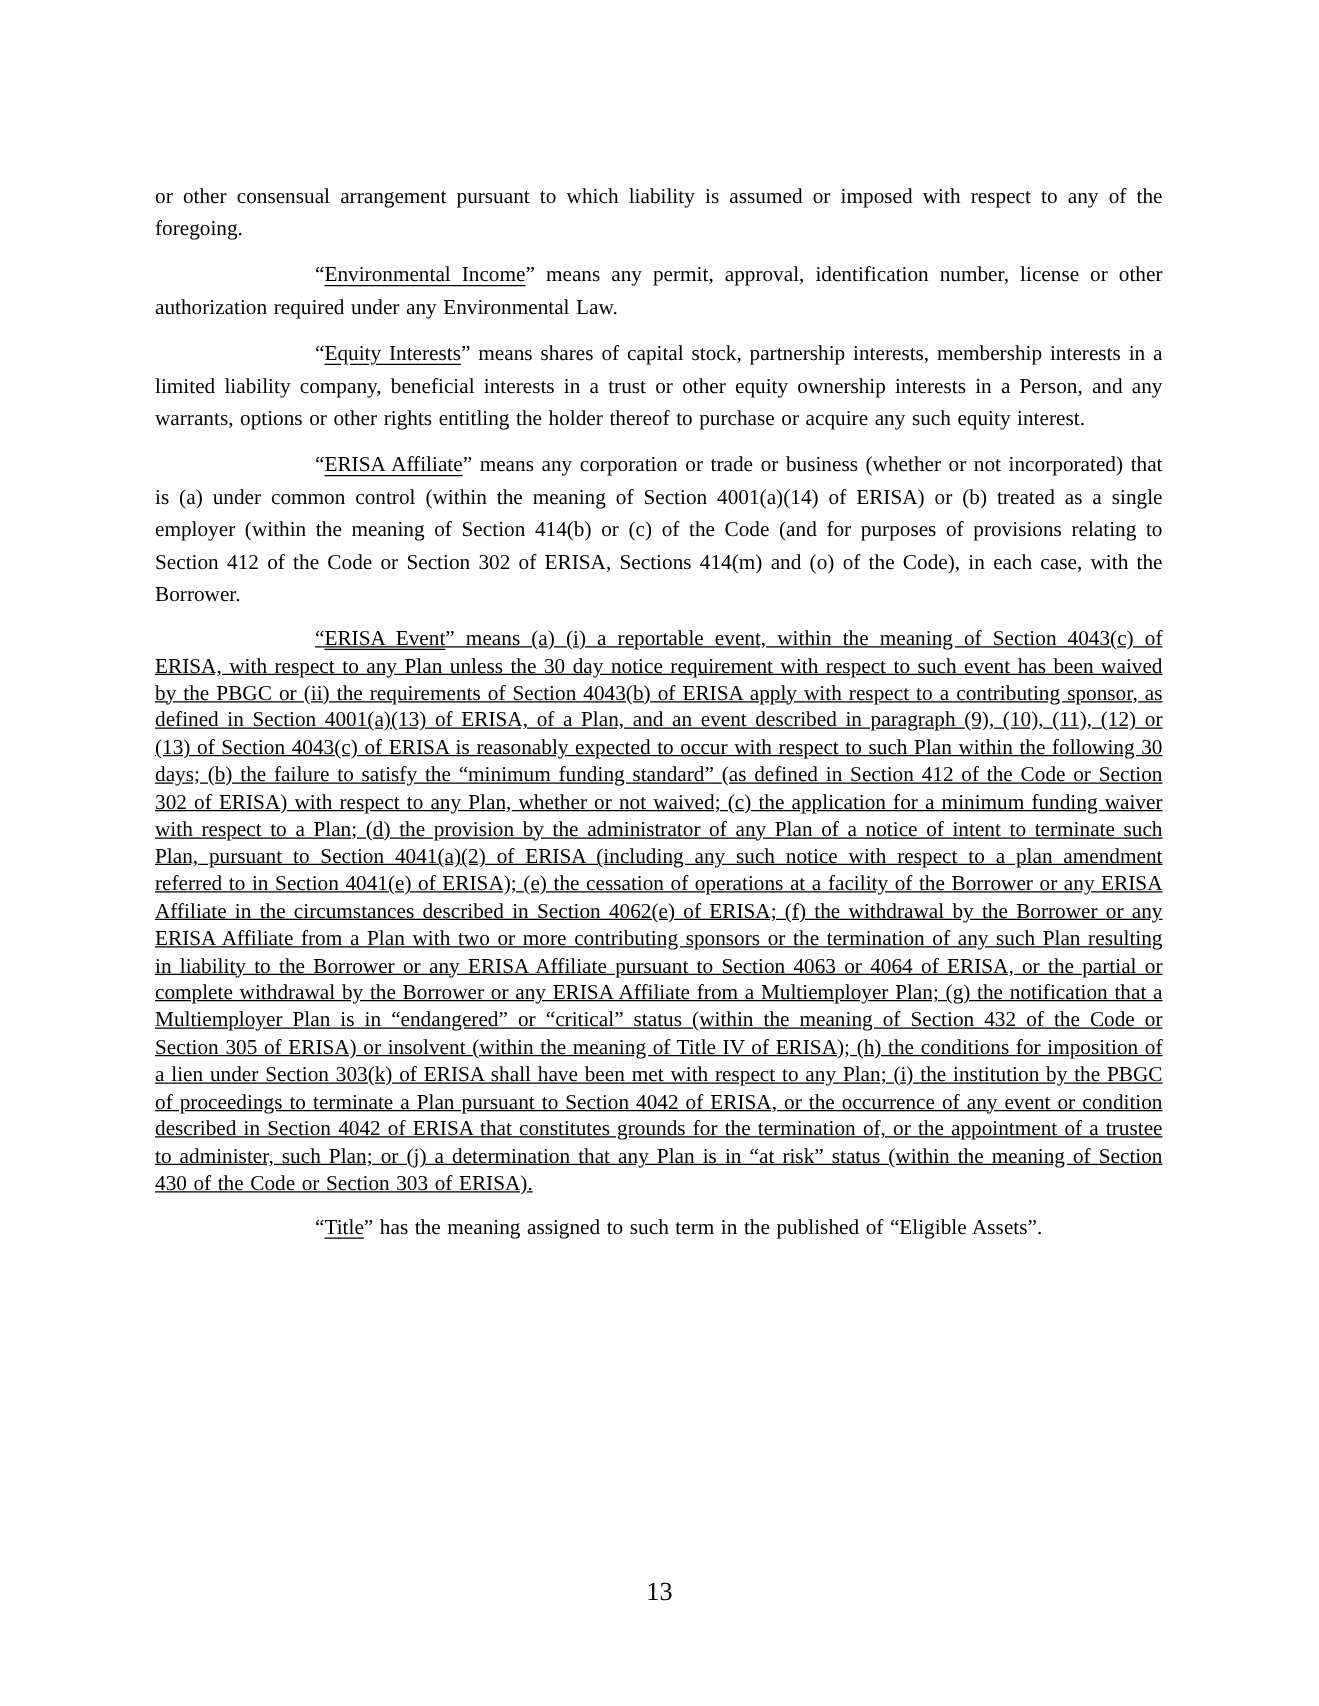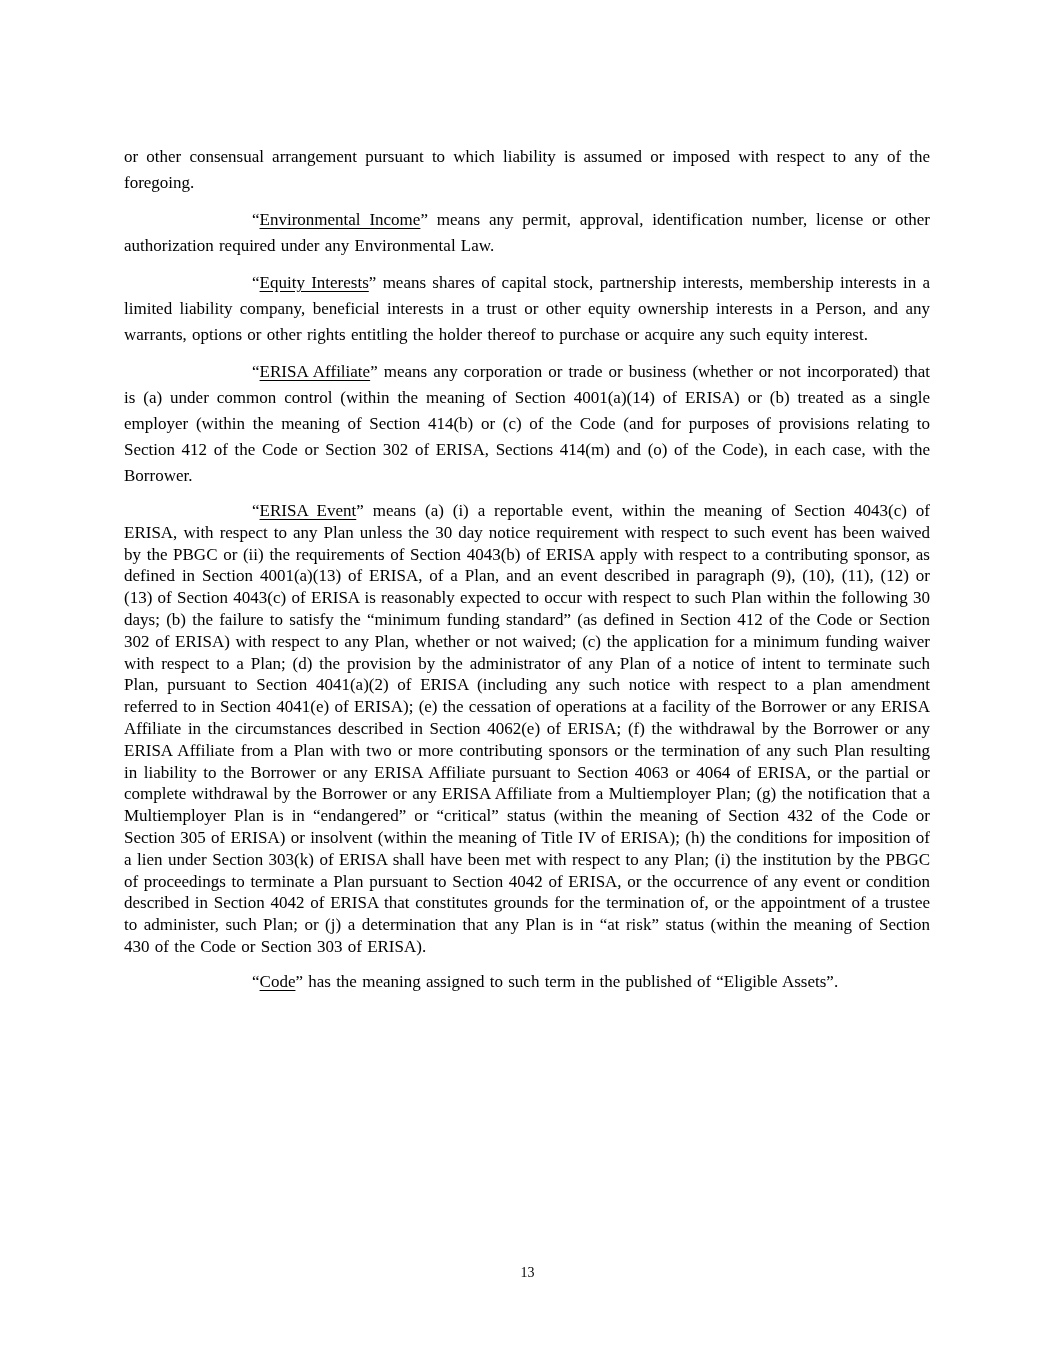--- a/index.html
+++ b/index.html
@@ -23,49 +23,49 @@
   }
   .para {
     margin: 0 0 11px 0;
     font-size: 17px;
     line-height: 26px;
     text-align: justify;
     text-indent: 128px;
     word-spacing: 1px;
   }
   .para.no-indent { text-indent: 0; }
-  .para.tight { line-height: 21.8px; }
+  .para.tight { line-height: 21.8px; text-decoration: underline; }
   .term { text-decoration: underline; text-underline-offset: 3px; }
   .pagenum {
     position: absolute;
     top: 1260px;
     left: 0;
     width: 100%;
     text-align: center;
-    font-size: 14px;
+    font-size: 21px;
     line-height: 26px;
   }
 </style>
 </head>
 <body>
 
 <div class="page">
   <div class="text-block">
 
     <p class="para no-indent"><span>or other consensual arrangement pursuant to which liability is assumed or imposed with respect to any of the foregoing.</span></p>
 
     <p class="para"><span>“</span><span class="term">Environmental Income</span><span>” means any permit, approval, identification number, license or other authorization required under any Environmental Law.</span></p>
 
     <p class="para"><span>“</span><span class="term">Equity Interests</span><span>” means shares of capital stock, partnership interests, membership interests in a limited liability company, beneficial interests in a trust or other equity ownership interests in a Person, and any warrants, options or other rights entitling the holder thereof to purchase or acquire any such equity interest.</span></p>
 
 
     <p class="para"><span>“</span><span class="term">ERISA Affiliate</span><span>” means any corporation or trade or business (whether or not incorporated) that is (a) under common control (within the meaning of Section 4001(a)(14) of ERISA) or (b) treated as a single employer (within the meaning of Section 414(b) or (c) of the Code (and for purposes of provisions relating to Section 412 of the Code or Section 302 of ERISA, Sections 414(m) and (o) of the Code), in each case, with the Borrower.</span></p>
 
     <p class="para tight"><span>“</span><span class="term">ERISA Event</span><span>” means (a) (i) a reportable event, within the meaning of Section 4043(c) of ERISA, with respect to any Plan unless the 30 day notice requirement with respect to such event has been waived by the PBGC or (ii) the requirements of Section 4043(b) of ERISA apply with respect to a contributing sponsor, as defined in Section 4001(a)(13) of ERISA, of a Plan, and an event described in paragraph (9), (10), (11), (12) or (13) of Section 4043(c) of ERISA is reasonably expected to occur with respect to such Plan within the following 30 days; (b) the failure to satisfy the “minimum funding standard” (as defined in Section 412 of the Code or Section 302 of ERISA) with respect to any Plan, whether or not waived; (c) the application for a minimum funding waiver with respect to a Plan; (d) the provision by the administrator of any Plan of a notice of intent to terminate such Plan, pursuant to Section 4041(a)(2) of ERISA (including any such notice with respect to a plan amendment referred to in Section 4041(e) of ERISA); (e) the cessation of operations at a facility of the Borrower or any ERISA Affiliate in the circumstances described in Section 4062(e) of ERISA; (f) the withdrawal by the Borrower or any ERISA Affiliate from a Plan with two or more contributing sponsors or the termination of any such Plan resulting in liability to the Borrower or any ERISA Affiliate pursuant to Section 4063 or 4064 of ERISA, or the partial or complete withdrawal by the Borrower or any ERISA Affiliate from a Multiemployer Plan; (g) the notification that a Multiemployer Plan is in “endangered” or “critical” status (within the meaning of Section 432 of the Code or Section 305 of ERISA) or insolvent (within the meaning of Title IV of ERISA); (h) the conditions for imposition of a lien under Section 303(k) of ERISA shall have been met with respect to any Plan; (i) the institution by the PBGC of proceedings to terminate a Plan pursuant to Section 4042 of ERISA, or the occurrence of any event or condition described in Section 4042 of ERISA that constitutes grounds for the termination of, or the appointment of a trustee to administer, such Plan; or (j) a determination that any Plan is in “at risk” status (within the meaning of Section 430 of the Code or Section 303 of ERISA).</span></p>
 
-    <p class="para"><span>“</span><span class="term">Code</span><span>” has the meaning assigned to such term in the published of “Eligible Assets”.</span></p>
+    <p class="para"><span>“</span><span class="term">Title</span><span>” has the meaning assigned to such term in the published of “Eligible Assets”.</span></p>
 
 
 
   </div>
 
   <div class="pagenum">13</div>
 </div>
 
 </body></html>

